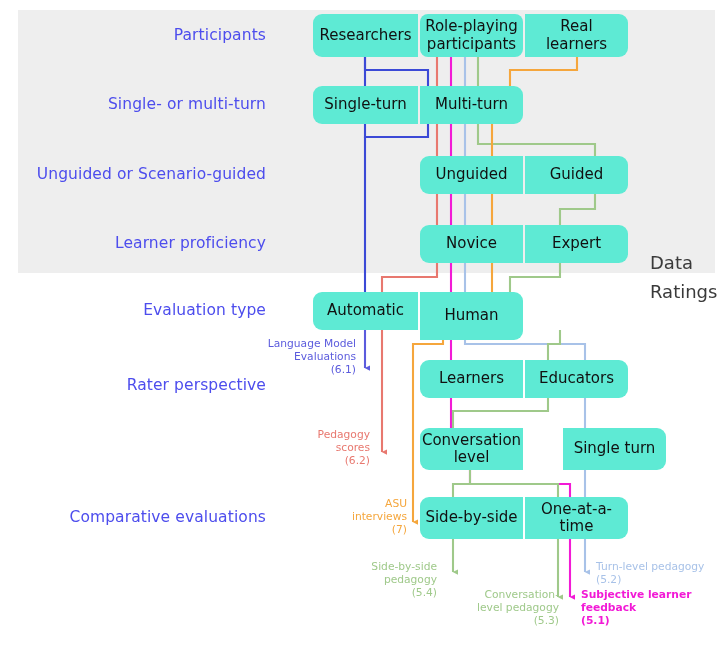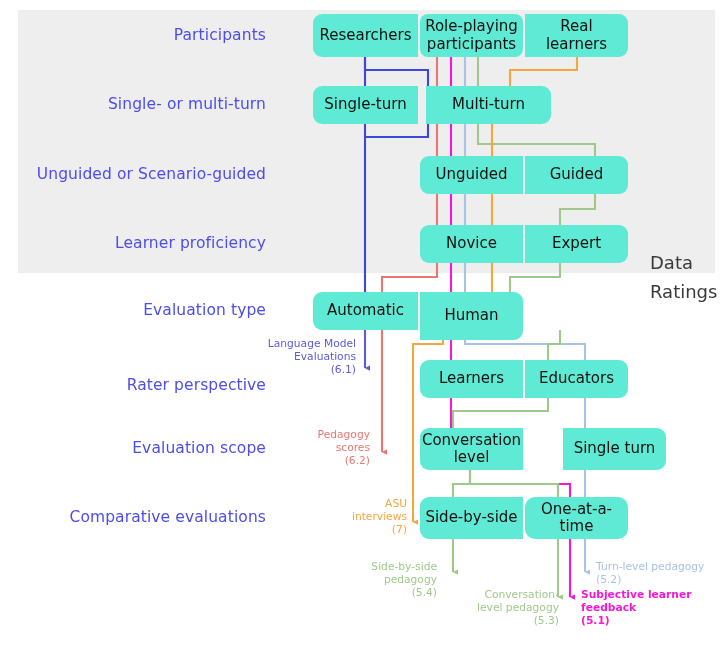--- a/index.html
+++ b/index.html
@@ -142,47 +142,46 @@
       <path stroke="#f5a63c" marker-end="url(#ah-orange)" d="M413,505 L413,522"></path>
     </g>
   </svg>
 
   <div class="row-label" style="right:459px; top:27px;">Participants</div>
   <div class="row-label" style="right:459px; top:96px;">Single- or multi-turn</div>
   <div class="row-label" style="right:459px; top:166px;">Unguided or Scenario-guided</div>
   <div class="row-label" style="right:459px; top:235px;">Learner proficiency</div>
   <div class="row-label" style="right:459px; top:302px;">Evaluation type</div>
   <div class="row-label" style="right:459px; top:370px;margin-top:7px;">Rater perspective</div>
-  <div class="row-label" style="right:459px; top:440px;">Evaluation scope</div>
   <div class="row-label" style="right:459px; top:509px;">Comparative evaluations</div>
 
   <div class="node r-left" style="left:313px; top:14px; width:105px; height:43px;">Researchers</div>
   <div class="node r-mid" style="left:420px; top:14px; width:103px; height:43px;">Role-playing<br>participants</div>
   <div class="node r-right" style="left:525px; top:14px; width:103px; height:43px;">Real learners</div>
 
   <div class="node r-left" style="left:313px; top:86px; width:105px; height:38px;">Single-turn</div>
-  <div class="node r-right" style="left:420px; top:86px; width:125px; height:38px;margin-left:6px;">Multi-turn</div>
+  <div class="node r-right" style="left:420px; top:86px; width:103px; height:38px;">Multi-turn</div>
 
   <div class="node r-left" style="left:420px; top:156px; width:103px; height:38px;">Unguided</div>
   <div class="node r-right" style="left:525px; top:156px; width:103px; height:38px;">Guided</div>
 
   <div class="node r-left" style="left:420px; top:225px; width:103px; height:38px;">Novice</div>
   <div class="node r-right" style="left:525px; top:225px; width:103px; height:38px;">Expert</div>
 
   <div class="node r-left" style="left:313px; top:292px; width:105px; height:38px;">Automatic</div>
   <div class="node r-right" style="left:420px; top:292px; width:103px; height:48px;">Human</div>
 
   <div class="node r-left" style="left:420px; top:360px; width:103px; height:38px;">Learners</div>
   <div class="node r-right" style="left:525px; top:360px; width:103px; height:38px;">Educators</div>
 
   <div class="node r-left" style="left:420px; top:428px; width:103px; height:42px;">Conversation<br>level</div>
   <div class="node r-right" style="left:553px; top:428px; width:103px; height:42px;margin-left:10px;">Single turn</div>
 
   <div class="node r-left" style="left:420px; top:497px; width:103px; height:42px;">Side-by-side</div>
-  <div class="node r-right" style="left:525px; top:497px; width:103px; height:42px;border-radius:10px;">One-at-a-time</div>
+  <div class="node r-right" style="left:525px; top:497px; width:103px; height:42px;">One-at-a-time</div>
 
   <div class="side-label" style="left:650px; top:252px;">Data</div>
   <div class="side-label" style="left:650px; top:281px;">Ratings</div>
 
   <div class="out-label ta-right" style="left:186px; top:337px; width:170px; color:#5b5bdd;">Language Model<br>Evaluations<br>(6.1)</div>
   <div class="out-label ta-right" style="left:240px; top:428px; width:130px; color:#e8786f;">Pedagogy<br>scores<br>(6.2)</div>
   <div class="out-label ta-right" style="left:282px; top:497px; width:125px; color:#f5a63c;">ASU<br>interviews<br>(7)</div>
   <div class="out-label ta-right" style="left:312px; top:560px; width:125px; color:#9fc98a;">Side-by-side<br>pedagogy<br>(5.4)</div>
   <div class="out-label ta-right" style="left:432px; top:588px; width:127px; color:#9fc98a;">Conversation-<br>level pedagogy<br>(5.3)</div>
   <div class="out-label ta-left" style="left:596px; top:560px; width:140px; color:#a8c2e8;">Turn-level pedagogy<br>(5.2)</div>

